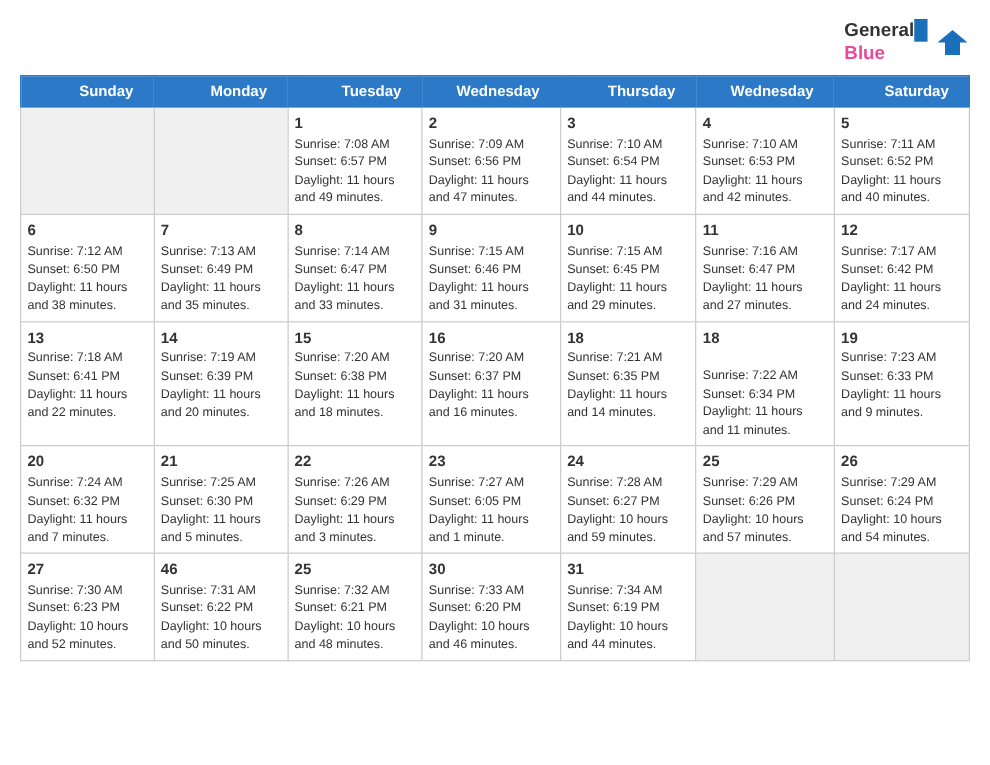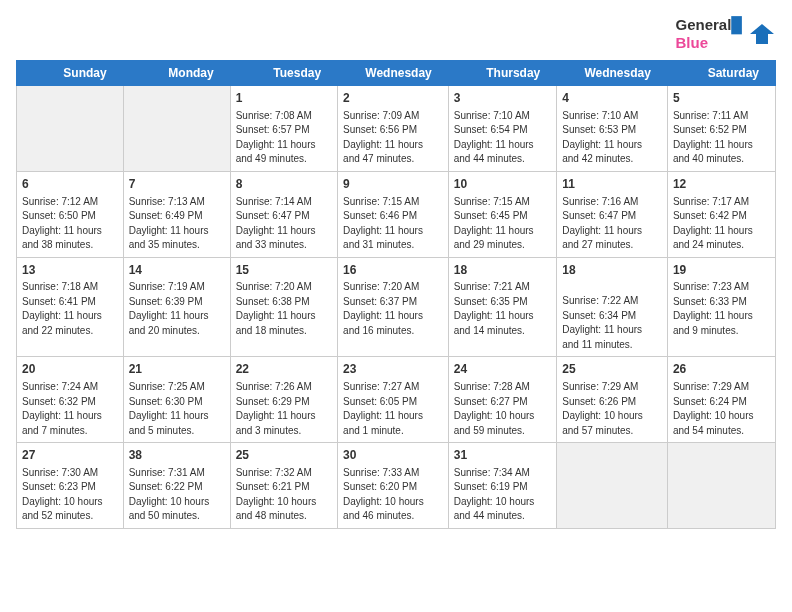--- a/index.html
+++ b/index.html
@@ -302,21 +302,21 @@
       </tr>
       <tr>
         <td>
           <span class="day-number">27</span>
           <div class="day-info" style="white-space: pre-line;">Sunrise: 7:30 AM
 Sunset: 6:23 PM
 Daylight: 10 hours
 and 52 minutes.</div>
         </td>
         <td>
-          <span class="day-number">38</span>
+          <span class="day-number">46</span>
           <div class="day-info" style="white-space: pre-line;">Sunrise: 7:31 AM
 Sunset: 6:22 PM
 Daylight: 10 hours
 and 50 minutes.</div>
         </td>
         <td>
           <span class="day-number">25</span>
           <div class="day-info" style="white-space: pre-line;">Sunrise: 7:32 AM
 Sunset: 6:21 PM
 Daylight: 10 hours

